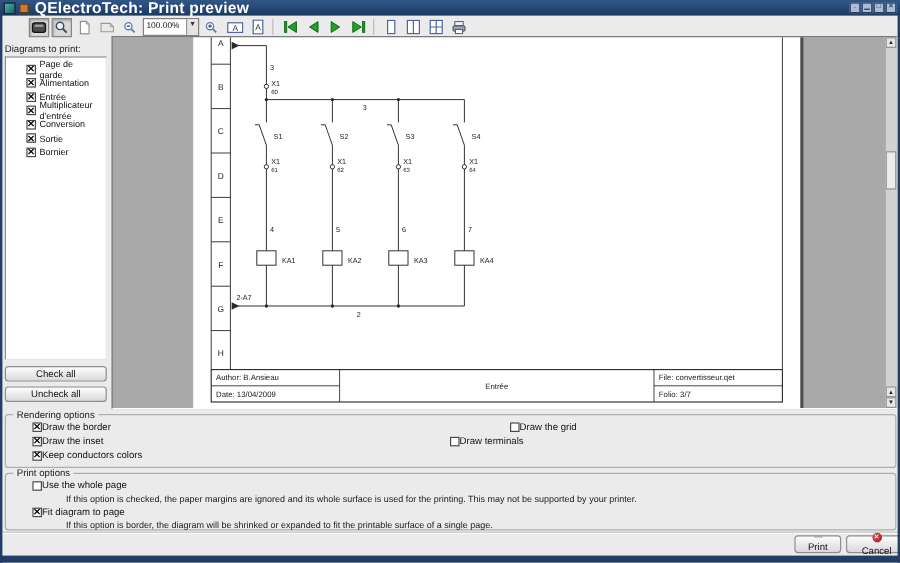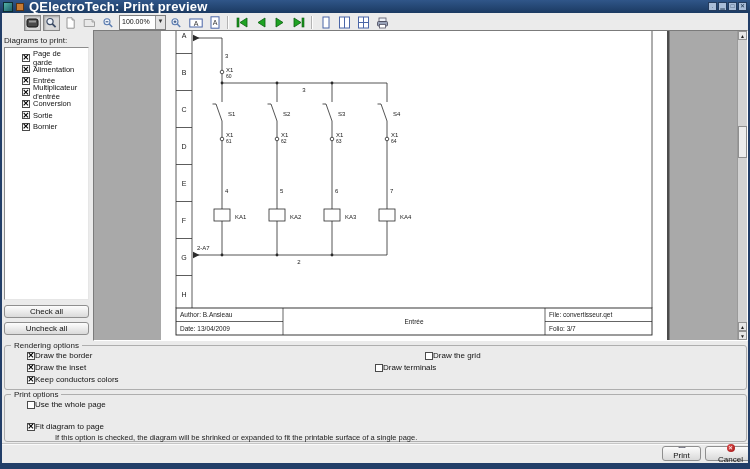--- a/index.html
+++ b/index.html
@@ -375,25 +375,26 @@
     <span>Draw terminals</span>
     </div>
 </div>
 
 <div class="groupbox" style="left:4px;top:394px;width:741px;height:46px;">
   <span class="legend">Print options</span>
   <div class="opt-row" style="left:22px;top:5px;">
     <span class="cb"></span>
     <span>Use the whole page</span>
     </div>
+  <div class="desc" style="left:50px;top:16px;">If this option is checked, the paper margins are ignored and its whole surface is used for the printing. This may not be supported by your printer.</div>
   <div class="opt-row" style="left:22px;top:27px;">
     <span class="cb on"></span>
     <span>Fit diagram to page</span>
     </div>
-  <div class="desc" style="left:50px;top:38px;">If this option is checked, the diagram will be shrinked or expanded to fit the printable surface of a single page.</div>
+  <div class="desc" style="left:50px;top:38px;">If this option is border, the diagram will be shrinked or expanded to fit the printable surface of a single page.</div>
 </div>
 
 <div class="footer-sep"></div>
 <button class="pushbtn" id="btn-print">
   <svg width="10" height="10">
     <rect x="2" y="0.5" width="6" height="3" fill="#eef2f8" stroke="#556" stroke-width="0.7"></rect>
     <rect x="0.5" y="3.5" width="9" height="4" rx="1" fill="#98a2b8" stroke="#445" stroke-width="0.7"></rect>
     <rect x="2.5" y="6" width="5" height="3.5" fill="#fff" stroke="#556" stroke-width="0.7"></rect>
   </svg>
   <span>Print</span>

